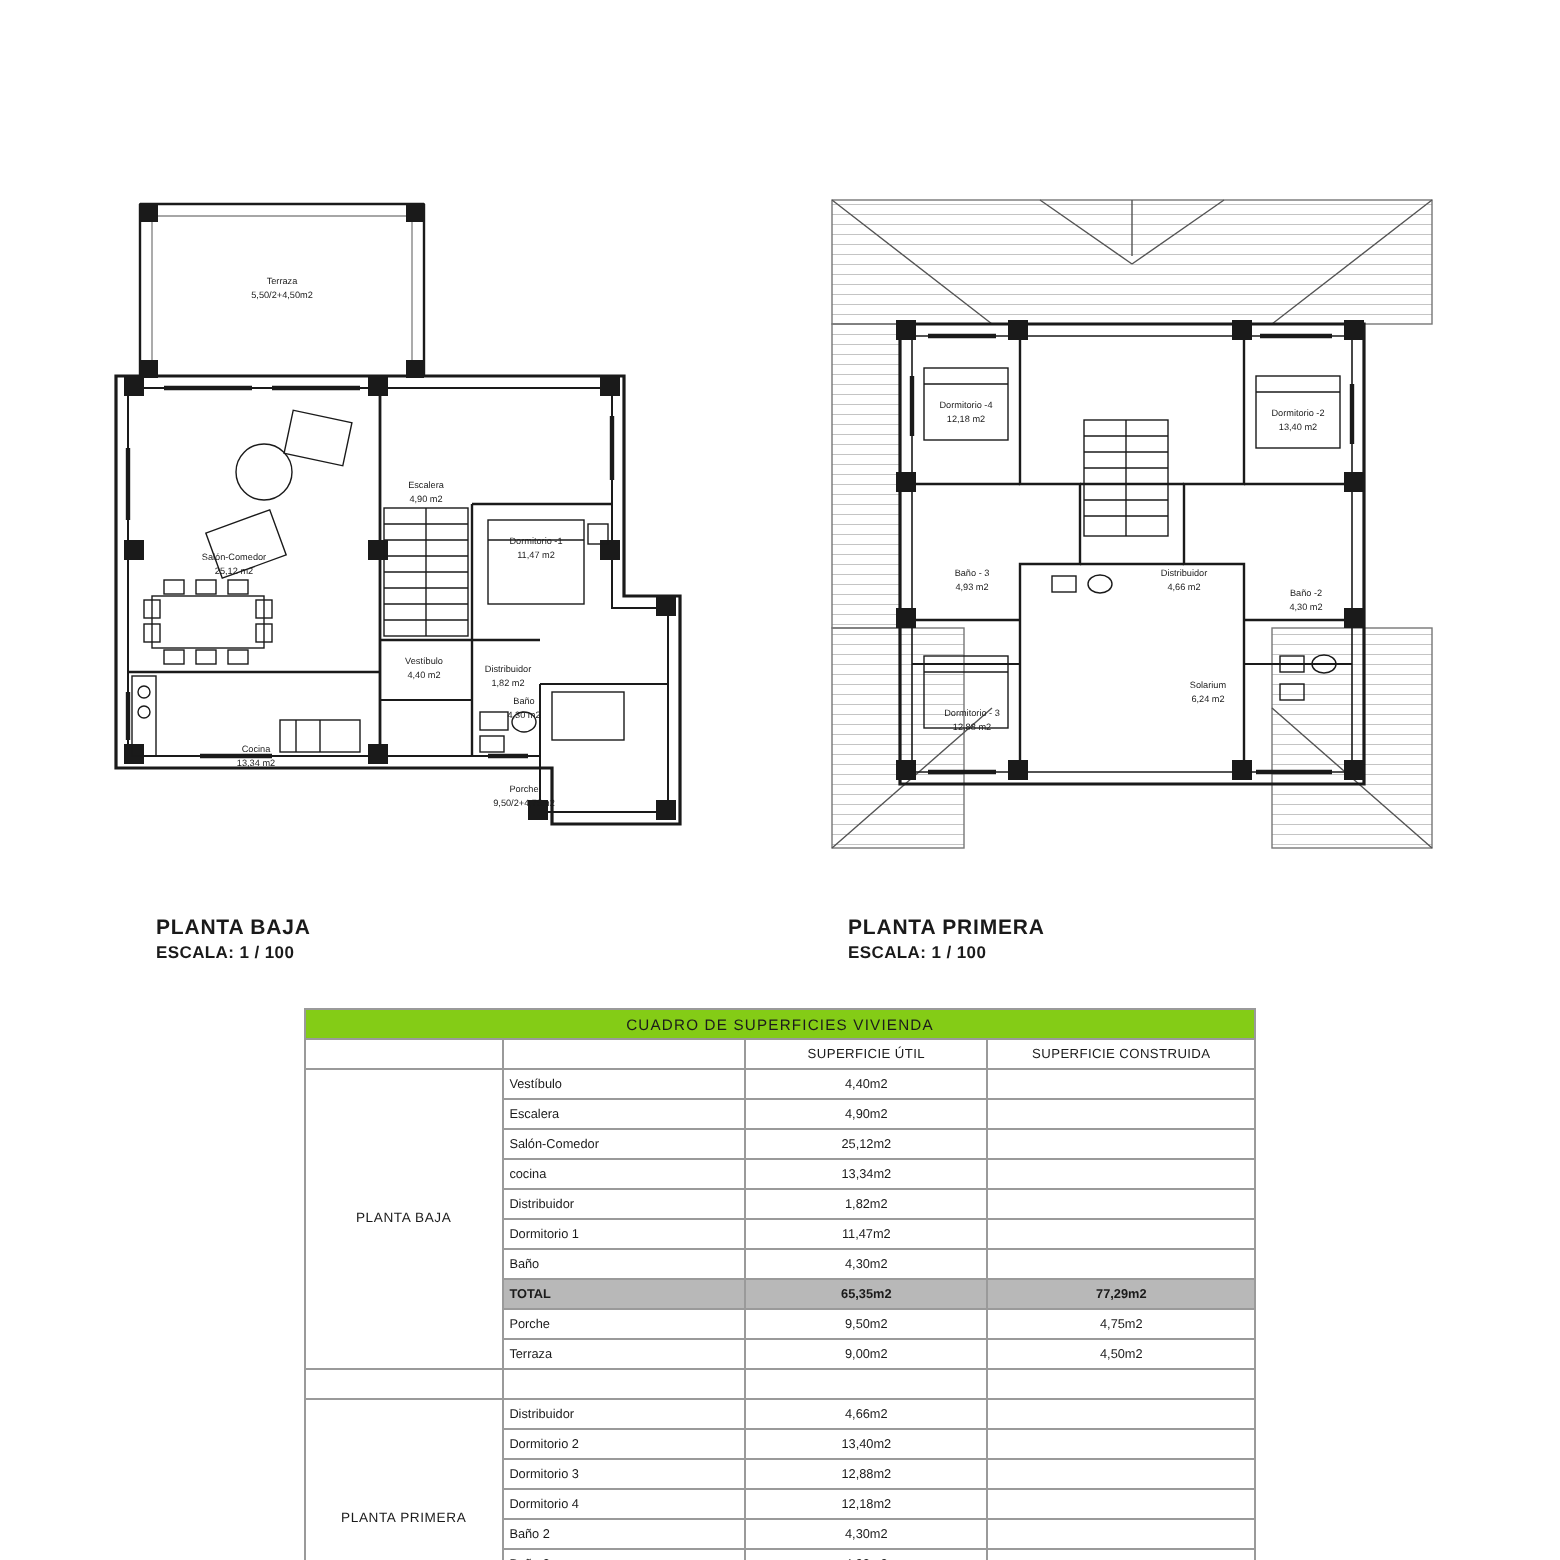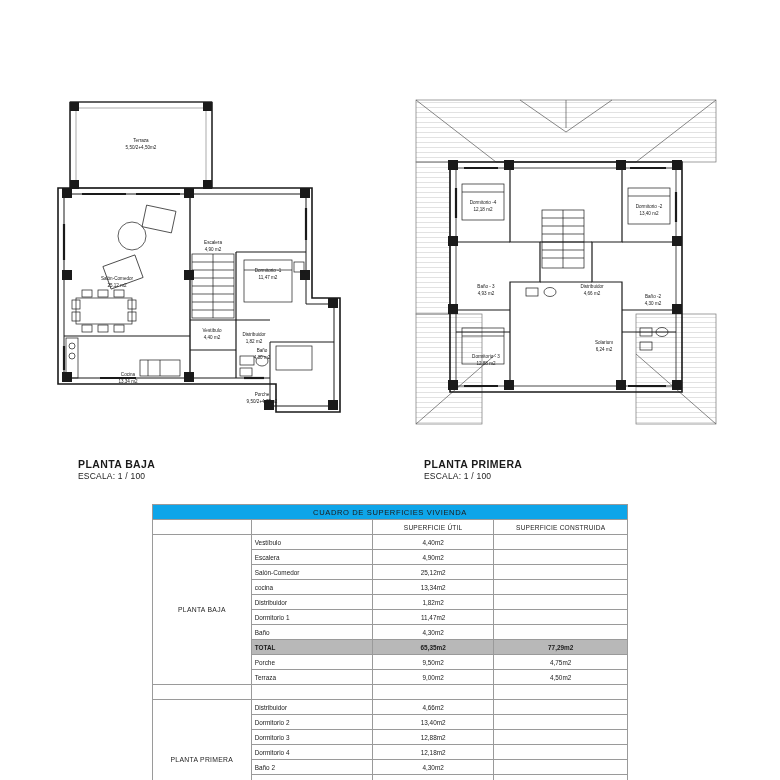--- a/index.html
+++ b/index.html
@@ -18,21 +18,21 @@
   .plan svg{display:block;}
 
   .plan-caption{
     position:absolute;
     font-size:10.5px;
     font-weight:bold;
     letter-spacing:.4px;
     line-height:1.35;
     color:#1a1a1a;
   }
-  .plan-caption .scale{font-size:8.5px;font-weight:normal;letter-spacing:.2px;display:block;}
+  .plan-caption .scale{font-size:8.5px;font-weight:bold;letter-spacing:.2px;display:block;}
 
   
   .table-wrap{
     position:absolute;
     left:152px;top:460px;
     width:476px;
   }
   table.surfaces{
     border-collapse:collapse;
     width:100%;
@@ -41,21 +41,21 @@
     table-layout:fixed;
   }
   table.surfaces td,table.surfaces th{
     border:1px solid #9a9a9a;
     padding:2px 3px;
     font-weight:normal;
     height:10px;
     vertical-align:middle;
   }
   .hdr-main{
-    background:#0ea5e9;
+    background:#84cc16;
     text-align:center;
     font-size:7.6px;
     font-weight:bold;
     letter-spacing:.6px;
     color:#1b1b1b;
     height:13px;
   }
   .hdr-col{
     text-align:center;
     font-size:6.6px;

